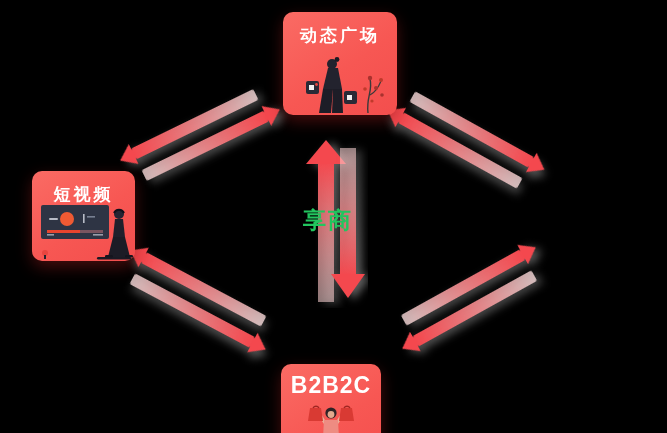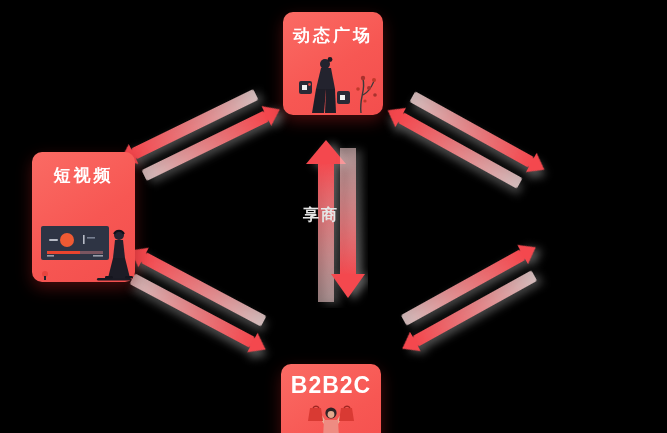--- a/index.html
+++ b/index.html
@@ -6,37 +6,37 @@
   .stage{
     position:relative;width:667px;height:433px;overflow:hidden;background:#000;
     font-family:"Liberation Sans","DejaVu Sans",sans-serif;
   }
   
   .node{
     position:absolute;border-radius:10px;z-index:4;
     background:linear-gradient(145deg,#fa6b64 0%,#f75753 55%,#f34e4d 100%);
     box-shadow:0 6px 16px rgba(140,25,25,.5);
   }
-  .node-top{left:283px;top:12px;width:100px;height:103px;}
-  .node-left{left:32px;top:152px;width:103px;height:130px;font-family:Liberation Mono, monospace;}
+  .node-top{left:283px;top:12px;width:114px;height:103px;}
+  .node-left{left:32px;top:171px;width:103px;height:90px;font-family:Liberation Mono, monospace;}
   .node-right{left:533px;top:164px;width:102px;height:107px;}
   .node-bottom{left:281px;top:324px;width:100px;height:109px;border-bottom-left-radius:0;border-bottom-right-radius:0;margin-top:40px;}
   .node-title{
     color:#fff;font-weight:700;font-size:17px;letter-spacing:3px;
     text-align:center;padding-top:12px;white-space:nowrap;
   }
   .node-bottom .node-title{font-size:23px;letter-spacing:1px;padding-top:8px;}
   .illus{position:absolute;bottom:0;left:50%;transform:translateX(-50%);display:block;}
   
   .v-arrows{position:absolute;left:298px;top:136px;z-index:2;}
   .v-shadow{filter:drop-shadow(6px 2px 4px rgba(190,190,190,.5));}
   
   .center-label{
     position:absolute;left:303px;top:205px;z-index:3;
-    font-size:16px;font-weight:700;color:#e5e5e5;letter-spacing:2px;white-space:nowrap;
+    font-size:23px;font-weight:700;color:#22c55e;letter-spacing:2px;white-space:nowrap;
   }
   
   .pair{position:absolute;width:168px;height:38px;z-index:1;}
   .pair-tl{left:116px;top:116px;transform:rotate(-26deg);}
   .pair-tr{left:382px;top:121px;transform:rotate(29deg);}
   .pair-bl{left:114px;top:281px;transform:rotate(28deg);}
   .pair-br{left:385px;top:279px;transform:rotate(-29deg);}
   .d-arrow{
     position:absolute;left:16px;right:16px;height:12px;border-radius:2px;
     filter:drop-shadow(4px 5px 4px rgba(185,185,185,.45));

